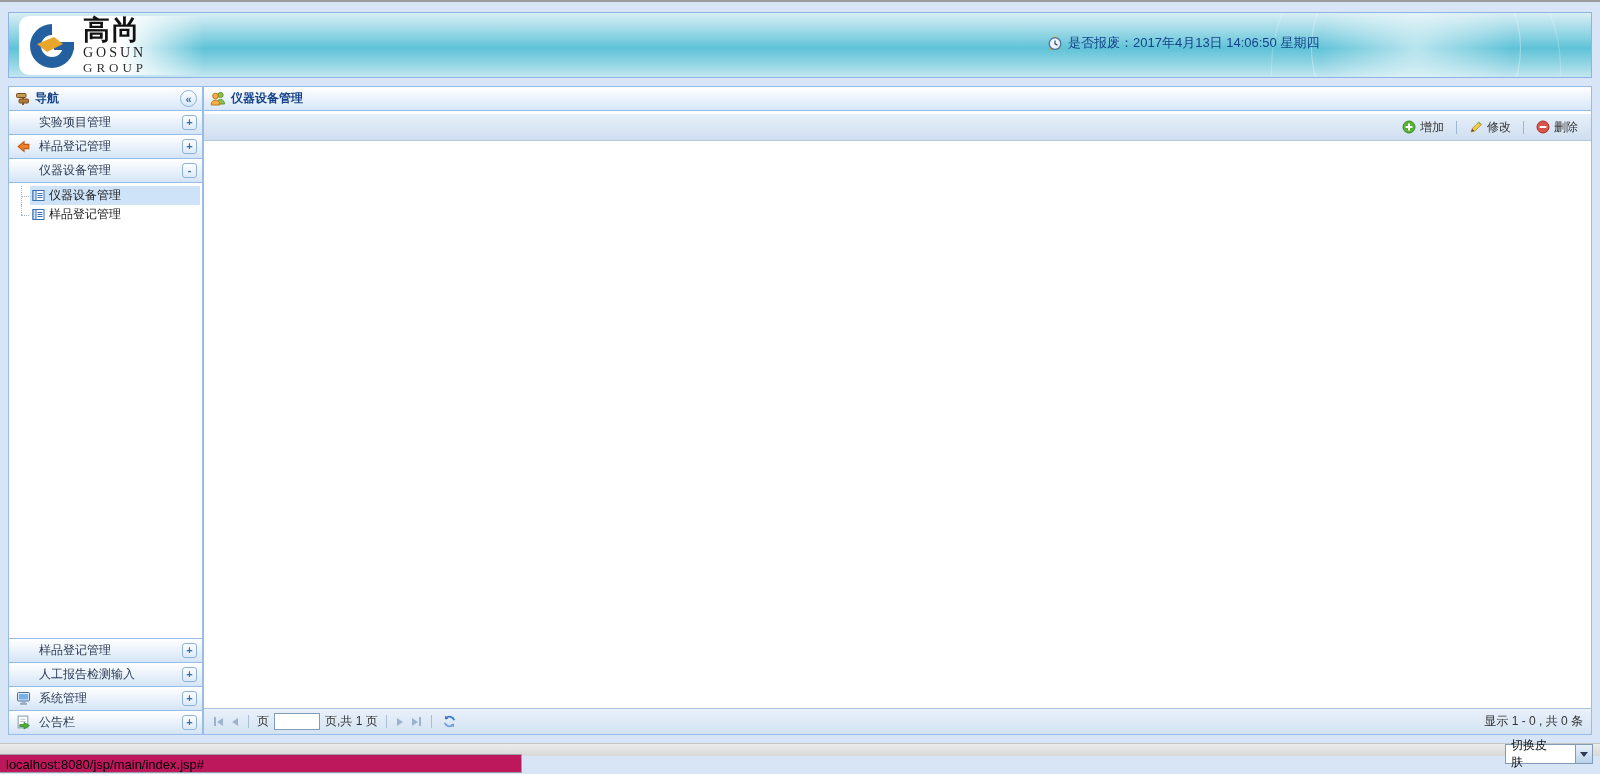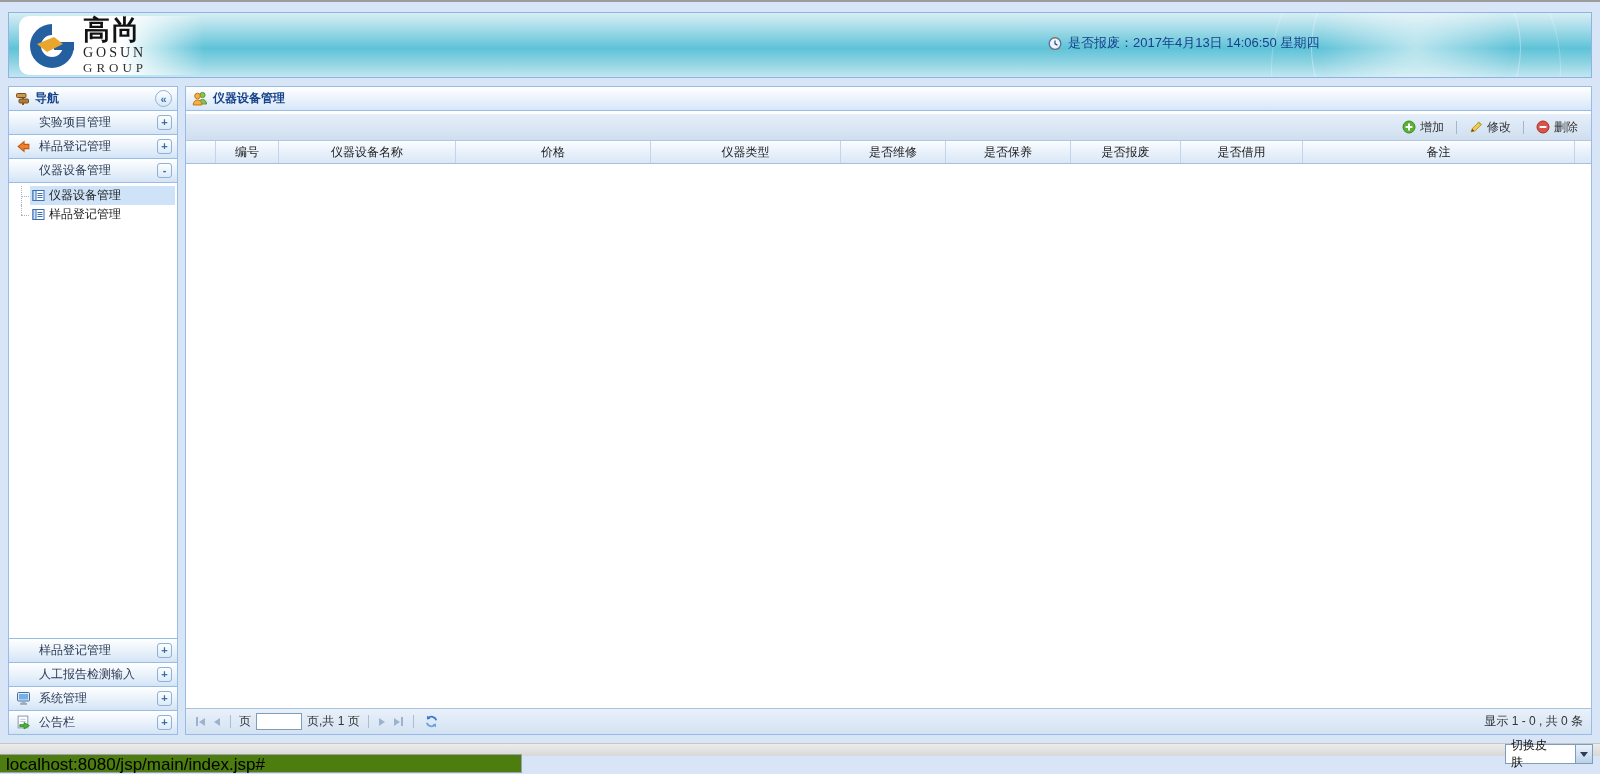--- a/index.html
+++ b/index.html
@@ -25,21 +25,21 @@
   .brand-en2 { font-size:13px; letter-spacing:4px; color:#333; font-family:"Liberation Serif",serif; margin-top:1px; }
   .app-title { position:absolute; left:205px; top:15px; font-size:30px; font-weight:bold; color:#ffffff;
     letter-spacing:4px; text-shadow:2px 3px 3px rgba(10,35,50,.8), 0 0 2px rgba(10,35,50,.5); }
   .date-box { position:absolute; left:1038px; top:21px; display:flex; align-items:center; gap:5px;
     color:#15428b; font-size:13px; }
 
   
   .content { display:flex; margin:8px 8px 0; height:649px; }
 
   
-  .sidebar { width:170px; margin-right:7px; border:1px solid #99bbe8; background:#c2410c;
+  .sidebar { width:195px; border:1px solid #99bbe8; background:#c2410c;
     display:flex; flex-direction:column; }
   .side-hd { height:24px; flex:none; background:linear-gradient(#ffffff,#d7e7f8); border-bottom:1px solid #99bbe8;
     display:flex; align-items:center; gap:5px; padding:0 5px 0 6px; color:#15428b; font-weight:bold; }
   .collapse-btn { margin-left:auto; width:17px; height:17px; border-radius:50%; border:1px solid #8fb1d9;
     background:linear-gradient(#fdfeff,#d8e8f8); color:#3a6eb0; font-weight:bold; font-size:11px;
     display:flex; align-items:center; justify-content:center; cursor:pointer; }
   .acc-hd { height:24px; flex:none; display:flex; align-items:center; padding-left:30px;
     background:linear-gradient(#ffffff,#e2edf9 70%,#d3e4f5); color:#2a3a55; cursor:pointer; position:relative; }
   .acc-top { border-bottom:1px solid #99bbe8; }
   .acc-bot { border-top:1px solid #99bbe8; }
@@ -78,23 +78,23 @@
   .tri-r { width:0; height:0; border-top:4px solid transparent; border-bottom:4px solid transparent; border-left:6px solid #9db3cd; }
   .pg-bar { width:2px; height:9px; background:#9db3cd; }
   .pg-sep { width:1px; height:13px; background:#aabdd2; margin:0 3px; }
   .page-input { width:46px; height:17px; border:1px solid #7f9db9; font-size:12px; padding:0 3px; }
   .display-info { margin-left:auto; color:#333; }
 
   
   .footer { position:relative; height:39px; }
   .grey-band { position:absolute; left:0; right:0; top:8px; height:13px;
     background:linear-gradient(#ececec,#d8d8d8); border-top:1px solid #c6c6c6; }
-  .url-tip { position:absolute; left:0; bottom:1px; width:522px; height:19px; background:#4d7c0f;
-    border:1px solid #9aa0a8; border-left:none; display:flex; align-items:flex-start; padding-left:6px;
-    color:#000; font-size:17px; }
+  .url-tip { position:absolute; left:0; bottom:1px; width:522px; height:19px; background:#be185d;
+    border:1px solid #9aa0a8; border-left:none; display:flex; align-items:flex-end; padding-left:6px;
+    color:#000; font-size:13px; }
   .skin-select { position:absolute; right:7px; top:9px; width:88px; height:20px; background:#fff;
     border:1px solid #7f9db9; display:flex; align-items:center; cursor:pointer;gap:24px; }
   .skin-label { flex:1; padding-left:5px; color:#111; }
   .skin-arrow { width:17px; height:100%; border-left:1px solid #7f9db9;
     background:linear-gradient(#eaf2fb,#b9d2ea); display:flex; align-items:center; justify-content:center; }
   .skin-arrow .tri-d { width:0; height:0; border-left:4px solid transparent; border-right:4px solid transparent; border-top:5px solid #2d3c55; }
 
   svg { display:block; flex:none; }
 </style>
 </head>
@@ -251,33 +251,20 @@
       <div class="tb-sep"></div>
       <div class="tb-btn">
         <svg width="14" height="14" viewBox="0 0 14 14">
           <circle cx="7" cy="7" r="6" fill="#d9534a" stroke="#a83226"></circle>
           <path d="M3.6 7h6.8" stroke="#fff" stroke-width="2"></path>
         </svg>
         <span>删除</span>
       </div>
     </div>
 
-    <div class="grid-head">
-      <div class="gh-cell col-num"></div>
-      <div class="gh-cell c0">编号</div>
-      <div class="gh-cell c1">仪器设备名称</div>
-      <div class="gh-cell c2">价格</div>
-      <div class="gh-cell c3">仪器类型</div>
-      <div class="gh-cell c4">是否维修</div>
-      <div class="gh-cell c5">是否保养</div>
-      <div class="gh-cell c6">是否报废</div>
-      <div class="gh-cell c7">是否借用</div>
-      <div class="gh-cell c8">备注</div>
-      <div class="gh-cell col-spacer"></div>
-    </div>
 
     <div class="grid-body"></div>
 
     <div class="pager">
       <div class="pg-btn">
         <span class="pg-bar"></span>
         <span class="tri-l"></span>
       </div>
       <div class="pg-btn">
         <span class="tri-l"></span>

